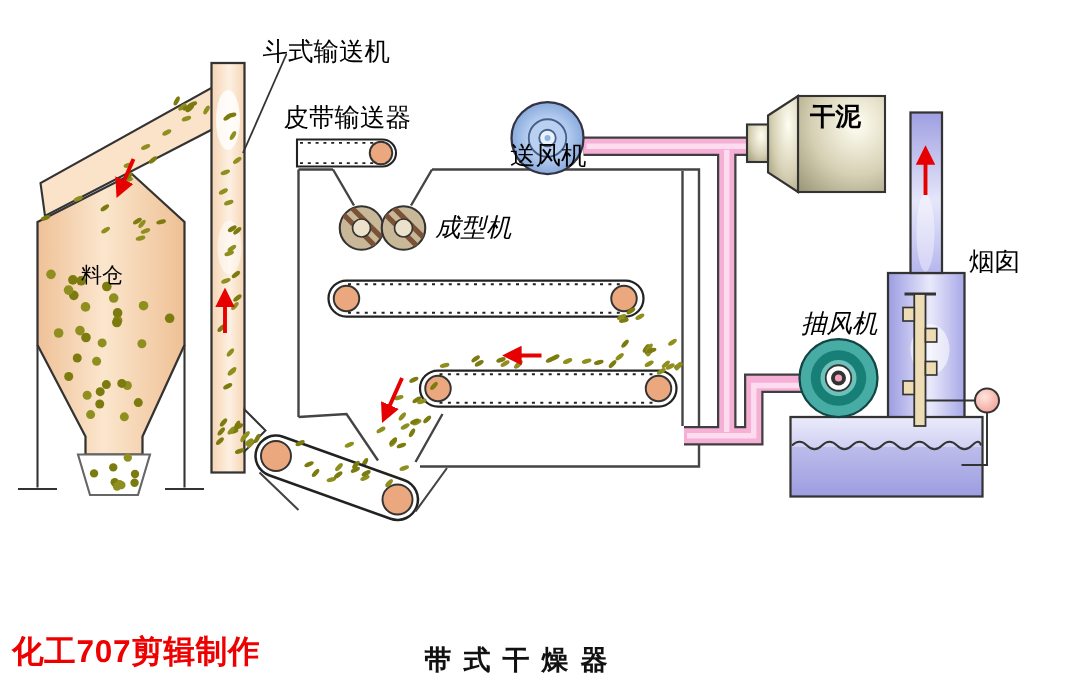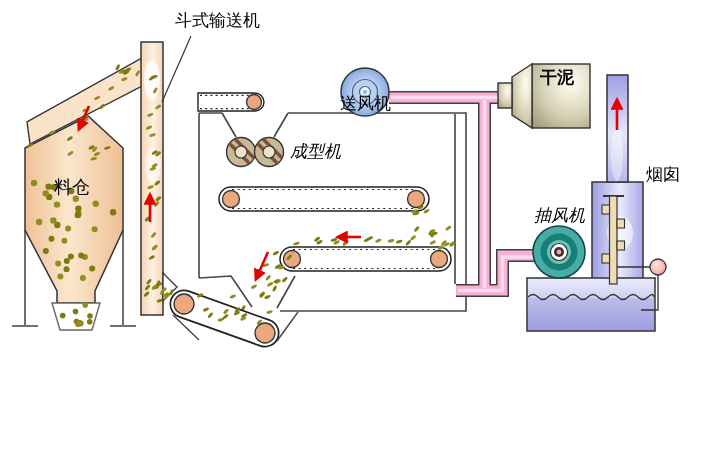--- a/index.html
+++ b/index.html
@@ -1,29 +1,29 @@
 <!DOCTYPE html>
 <html><head>
 <meta charset="utf-8">
 <style>
   html,body{margin:0;padding:0;background:#fff;}
   #stage{position:relative;width:718px;height:461px;background:#ffffff;overflow:hidden;
          font-family:"Liberation Serif","DejaVu Serif",serif;}
   #diagram-svg{position:absolute;left:0;top:0;}
   .lbl{position:absolute;font:17px/1.15 "Liberation Serif","DejaVu Serif",serif;
        color:#000;white-space:nowrap;}
-  #lbl-bucket{left:175px;top:11px;}
+  #lbl-bucket{left:175px;top:25px;}
   #lbl-beltconv{left:189px;top:69px;}
   #lbl-supplyfan{left:340px;top:46px;margin-top:48px;}
   #lbl-drymud{left:540px;top:68px;font-weight:bold;}
   #lbl-chimney{left:646px;top:165px;}
   #lbl-exhaustfan{left:534px;top:206px;font-style:italic;}
   #lbl-meshbelt{left:365px;top:277px;}
   #lbl-forming{left:290px;top:142px;font-style:italic;}
-  #lbl-silo{left:54px;top:177px;font-size:18px;}
+  #lbl-silo{left:54px;top:177px;font-size:14px;}
   #credit{position:absolute;left:8px;top:423px;
           font:bold 21px/1.1 "Liberation Sans","DejaVu Sans",sans-serif;
           color:#ee0000;letter-spacing:0.5px;white-space:nowrap;}
   #main-title{position:absolute;left:283px;top:430px;
           font:bold 18px/1.2 "DejaVu Serif","Liberation Serif",serif;
           letter-spacing:8px;color:#111;white-space:nowrap;}
 </style>
 </head>
 <body>
 
@@ -389,20 +389,23 @@
       <line x1="268" y1="252" x2="256" y2="279" marker-end="url(#arrowhead)"></line>
       <line x1="617" y1="130" x2="617" y2="100" marker-end="url(#arrowhead)"></line>
     </g>
 
     <g>
       <line x1="191" y1="36" x2="162" y2="102" stroke="#333" stroke-width="1.2"></line>
     </g>
   </svg>
 
   <div class="lbl" id="lbl-bucket">斗式输送机</div>
+  <div class="lbl" id="lbl-beltconv">皮带输送器</div>
   <div class="lbl" id="lbl-supplyfan">送风机</div>
   <div class="lbl" id="lbl-drymud">干泥</div>
   <div class="lbl" id="lbl-chimney">烟囱</div>
   <div class="lbl" id="lbl-exhaustfan">抽风机</div>
   <div class="lbl" id="lbl-forming">成型机</div>
   <div class="lbl" id="lbl-silo">料仓</div>
 
+  <div id="credit">化工707剪辑制作</div>
+  <div id="main-title">带式干燥器</div>
 </div>
 
 </body></html>

